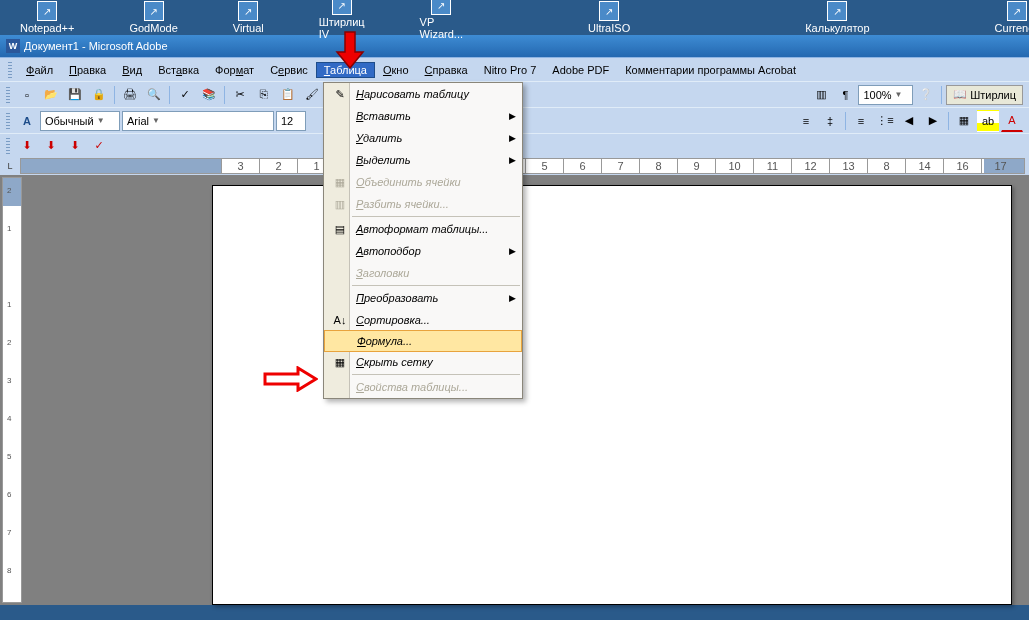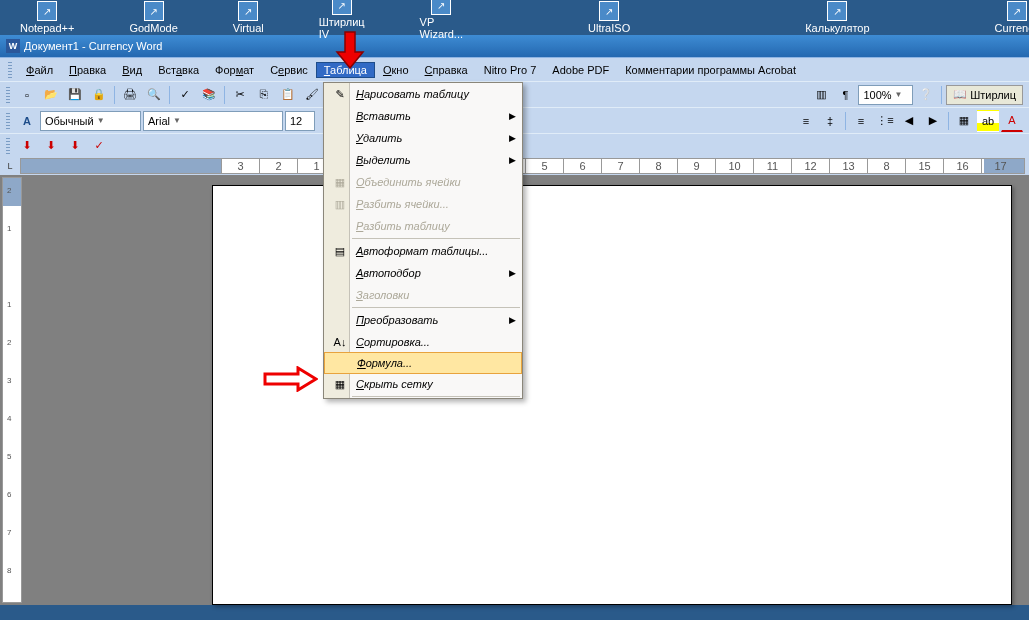--- a/index.html
+++ b/index.html
@@ -95,21 +95,21 @@
       <span>Калькулятор</span>
     </div>
   <div class="desktop-icon" style="margin-left:70px">
       <div class="ico">↗</div>
       <span>Currency</span>
     </div>
 </div>
 
 <div class="titlebar">
   <div class="word-icon">W</div>
-  <span>Документ1 - Currency Word</span>
+  <span>Документ1 - Microsoft Adobe</span>
 </div>
 
 <div class="menubar">
   <div class="dragdots"></div>
   <div id="menus" style="display: flex;">
       <div class="menu-item"><u>Ф</u>айл</div>
       <div class="menu-item"><u>П</u>равка</div>
       <div class="menu-item"><u>В</u>ид</div>
       <div class="menu-item">Вст<u>а</u>вка</div>
       <div class="menu-item">Фор<u>м</u>ат</div>
@@ -150,25 +150,25 @@
       <span class="arrow">▼</span>
     </div>
   <div class="tb-btn">❔</div>
   <div class="tb-sep"></div>
   <div class="reading-btn">📖 <span>Штирлиц</span></div>
 </div>
 
 <div class="toolbar">
   <div class="dragdots"></div>
   <div class="tb-btn" style="color:#1e4d8a;font-weight:bold">A</div>
-  <div class="tb-combo" style="width:101px">
+  <div class="tb-combo" style="width:80px">
       <span>Обычный</span>
       <span class="arrow">▼</span>
     </div>
-  <div class="tb-combo" style="width:140px">
+  <div class="tb-combo" style="width:152px">
       <span>Arial</span>
       <span class="arrow">▼</span>
     </div>
   <div class="tb-combo" style="width:30px">
       <span>12</span>
     </div>
   <div style="flex:1"></div>
   <div class="tb-btn">≡</div>
   <div class="tb-btn">‡</div>
   <div class="tb-sep"></div>
@@ -207,21 +207,21 @@
         <div class="tick">5</div>
         <div class="tick">6</div>
         <div class="tick">7</div>
         <div class="tick">8</div>
         <div class="tick">9</div>
         <div class="tick">10</div>
         <div class="tick">11</div>
         <div class="tick">12</div>
         <div class="tick">13</div>
         <div class="tick">8</div>
-        <div class="tick">15</div>
+        <div class="tick">14</div>
         <div class="tick">16</div>
         <div class="tick">17</div>
       </div>
   </div>
 </div>
 
 <div class="doc-wrap">
   <div class="vruler">
     <div class="vruler-dark"></div>
     <div id="vruler">
@@ -266,24 +266,20 @@
         <div class="dd-arrow">▶</div>
       </div>
       <div class="dd-item disabled">
         <div class="dd-icon">▦</div>
         <div class="dd-label"><u>О</u>бъединить ячейки</div>
       </div>
       <div class="dd-item disabled">
         <div class="dd-icon">▥</div>
         <div class="dd-label"><u>Р</u>азбить ячейки...</div>
       </div>
-      <div class="dd-item disabled">
-        <div class="dd-icon"></div>
-        <div class="dd-label"><u>Р</u>азбить таблицу</div>
-      </div>
       <div class="dd-sep"></div>
       <div class="dd-item">
         <div class="dd-icon">▤</div>
         <div class="dd-label"><u>А</u>втоформат таблицы...</div>
       </div>
       <div class="dd-item">
         <div class="dd-icon"></div>
         <div class="dd-label"><u>А</u>втоподбор</div>
         <div class="dd-arrow">▶</div>
       </div>
@@ -303,20 +299,24 @@
       </div>
       <div class="dd-item highlight">
         <div class="dd-icon"></div>
         <div class="dd-label"><u>Ф</u>ормула...</div>
       </div>
       <div class="dd-item">
         <div class="dd-icon">▦</div>
         <div class="dd-label"><u>С</u>крыть сетку</div>
       </div>
       <div class="dd-sep"></div>
+      <div class="dd-item disabled">
+        <div class="dd-icon"></div>
+        <div class="dd-label"><u>С</u>войства таблицы...</div>
+      </div>
     </div>
 </div>
 
 <svg class="arrow-down" width="30" height="40">
   <path d="M10 2 L20 2 L20 22 L28 22 L15 38 L2 22 L10 22 Z" fill="#e00" stroke="#800" stroke-width="1.5"></path>
 </svg>
 <svg class="arrow-right" width="55" height="26">
   <path d="M2 8 L35 8 L35 2 L53 13 L35 24 L35 18 L2 18 Z" fill="none" stroke="#e00" stroke-width="3"></path>
 </svg>
 

